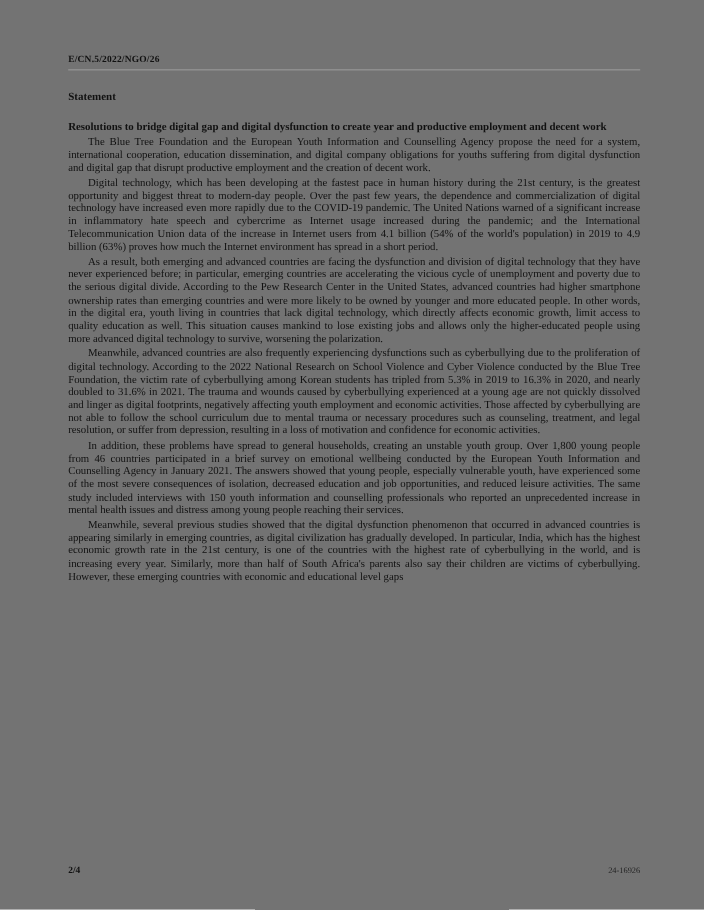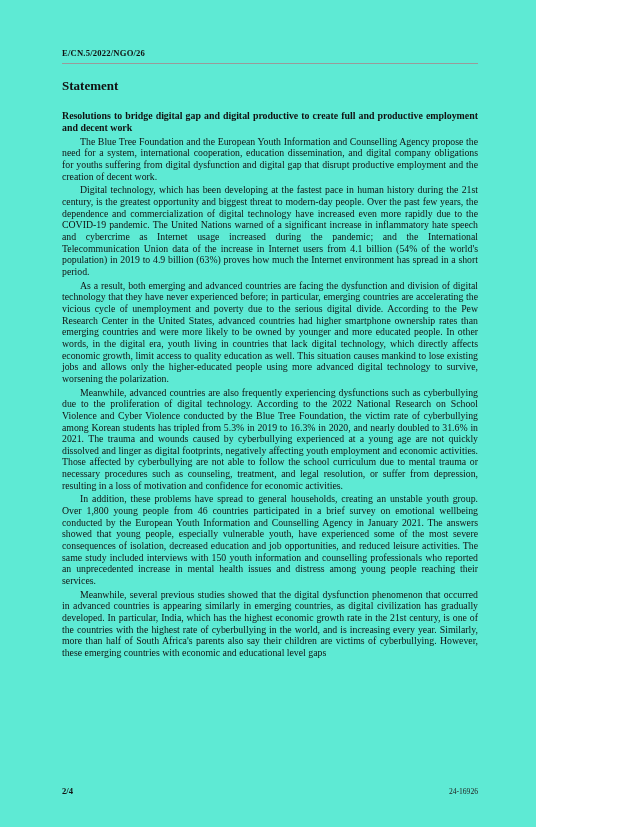--- a/index.html
+++ b/index.html
@@ -3,23 +3,23 @@
 <meta charset="utf-8">
 <style>
   * { margin: 0; padding: 0; box-sizing: border-box; }
   html, body {
     background: #ffffff;
     font-family: "Liberation Serif", "DejaVu Serif", serif;
     color: #111111;
   }
   .page {
     position: relative;
-    width: 536px;
+    width: 640px;
     height: 827px;
-    background: #5eead4;
+    background: #737373;
     overflow: hidden;
     font-family: Liberation Serif, serif;
   }
   .content {
     position: absolute;
     left: 62px;
     right: 58px;
     top: 48px;
   }
   .doc-symbol {
@@ -29,23 +29,23 @@
     display: block;
   }
   .header-rule {
     border: none;
     border-top: 1px solid #9a9a9a;
     margin-top: 5px;
     margin-bottom: 0;
     width: 100%;
   }
   .statement-heading {
-    font-size: 13px;
+    font-size: 10px;
     font-weight: bold;
-    margin-top: 14px;
+    margin-top: 19px;
   }
   .doc-title {
     font-size: 9.9px;
     font-weight: bold;
     line-height: 1.2;
     margin-top: 16px;
     text-align: justify;
   }
   .body-text p {
     font-size: 9.8px;
@@ -81,21 +81,21 @@
 <div class="page">
   <div class="content">
 
     <div class="header">
       <span class="doc-symbol">E/CN.5/2022/NGO/26</span>
       <hr class="header-rule">
     </div>
 
     <div class="statement-heading">Statement</div>
 
-    <div class="doc-title">Resolutions to bridge digital gap and digital productive to create full and productive employment and decent work</div>
+    <div class="doc-title">Resolutions to bridge digital gap and digital dysfunction to create year and productive employment and decent work</div>
 
     <div class="body-text">
       <p>The Blue Tree Foundation and the European Youth Information and Counselling Agency propose the need for a system, international cooperation, education dissemination, and digital company obligations for youths suffering from digital dysfunction and digital gap that disrupt productive employment and the creation of decent work.</p>
       <p>Digital technology, which has been developing at the fastest pace in human history during the 21st century, is the greatest opportunity and biggest threat to modern-day people. Over the past few years, the dependence and commercialization of digital technology have increased even more rapidly due to the COVID-19 pandemic. The United Nations warned of a significant increase in inflammatory hate speech and cybercrime as Internet usage increased during the pandemic; and the International Telecommunication Union data of the increase in Internet users from 4.1 billion (54% of the world's population) in 2019 to 4.9 billion (63%) proves how much the Internet environment has spread in a short period.</p>
       <p>As a result, both emerging and advanced countries are facing the dysfunction and division of digital technology that they have never experienced before; in particular, emerging countries are accelerating the vicious cycle of unemployment and poverty due to the serious digital divide. According to the Pew Research Center in the United States, advanced countries had higher smartphone ownership rates than emerging countries and were more likely to be owned by younger and more educated people. In other words, in the digital era, youth living in countries that lack digital technology, which directly affects economic growth, limit access to quality education as well. This situation causes mankind to lose existing jobs and allows only the higher-educated people using more advanced digital technology to survive, worsening the polarization.</p>
       <p>Meanwhile, advanced countries are also frequently experiencing dysfunctions such as cyberbullying due to the proliferation of digital technology. According to the 2022 National Research on School Violence and Cyber Violence conducted by the Blue Tree Foundation, the victim rate of cyberbullying among Korean students has tripled from 5.3% in 2019 to 16.3% in 2020, and nearly doubled to 31.6% in 2021. The trauma and wounds caused by cyberbullying experienced at a young age are not quickly dissolved and linger as digital footprints, negatively affecting youth employment and economic activities. Those affected by cyberbullying are not able to follow the school curriculum due to mental trauma or necessary procedures such as counseling, treatment, and legal resolution, or suffer from depression, resulting in a loss of motivation and confidence for economic activities.</p>
       <p>In addition, these problems have spread to general households, creating an unstable youth group. Over 1,800 young people from 46 countries participated in a brief survey on emotional wellbeing conducted by the European Youth Information and Counselling Agency in January 2021. The answers showed that young people, especially vulnerable youth, have experienced some of the most severe consequences of isolation, decreased education and job opportunities, and reduced leisure activities. The same study included interviews with 150 youth information and counselling professionals who reported an unprecedented increase in mental health issues and distress among young people reaching their services.</p>
       <p>Meanwhile, several previous studies showed that the digital dysfunction phenomenon that occurred in advanced countries is appearing similarly in emerging countries, as digital civilization has gradually developed. In particular, India, which has the highest economic growth rate in the 21st century, is one of the countries with the highest rate of cyberbullying in the world, and is increasing every year. Similarly, more than half of South Africa's parents also say their children are victims of cyberbullying. However, these emerging countries with economic and educational level gaps</p>
     </div>
 

